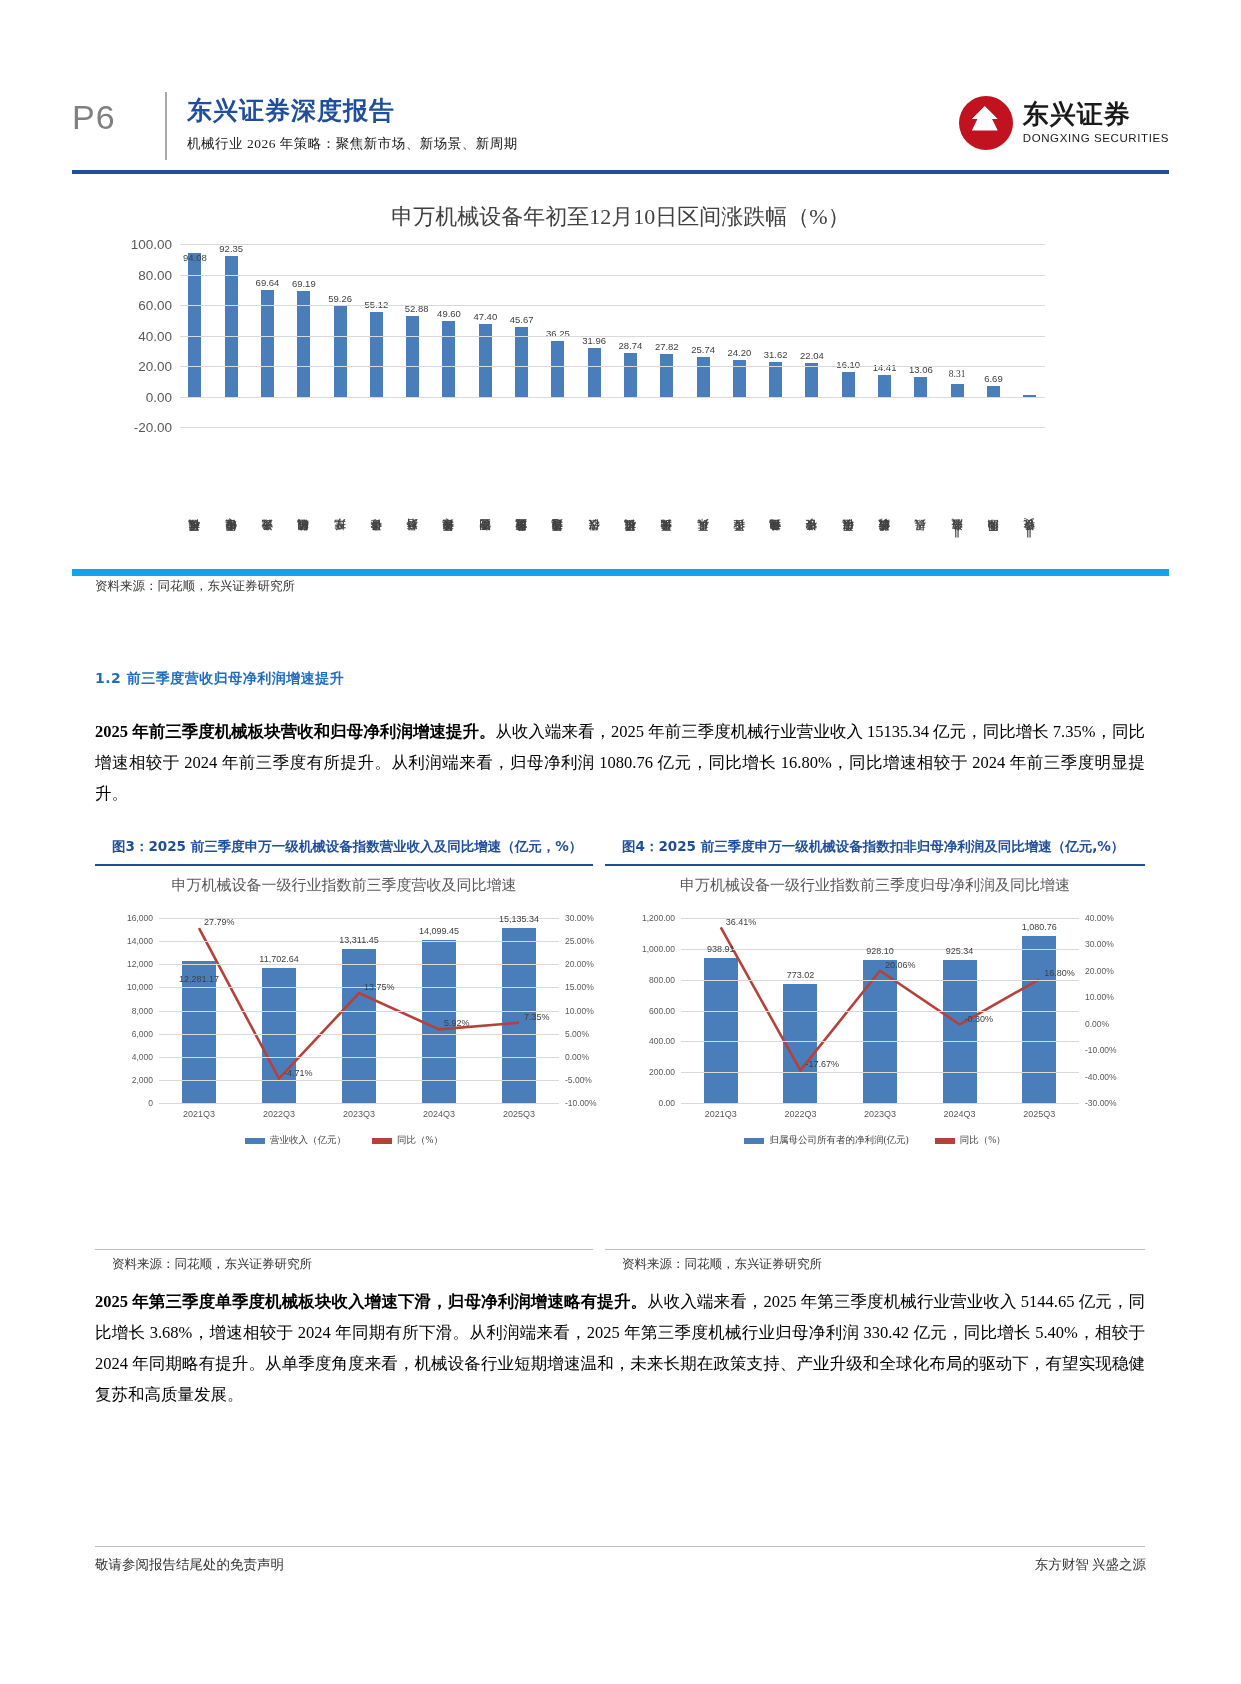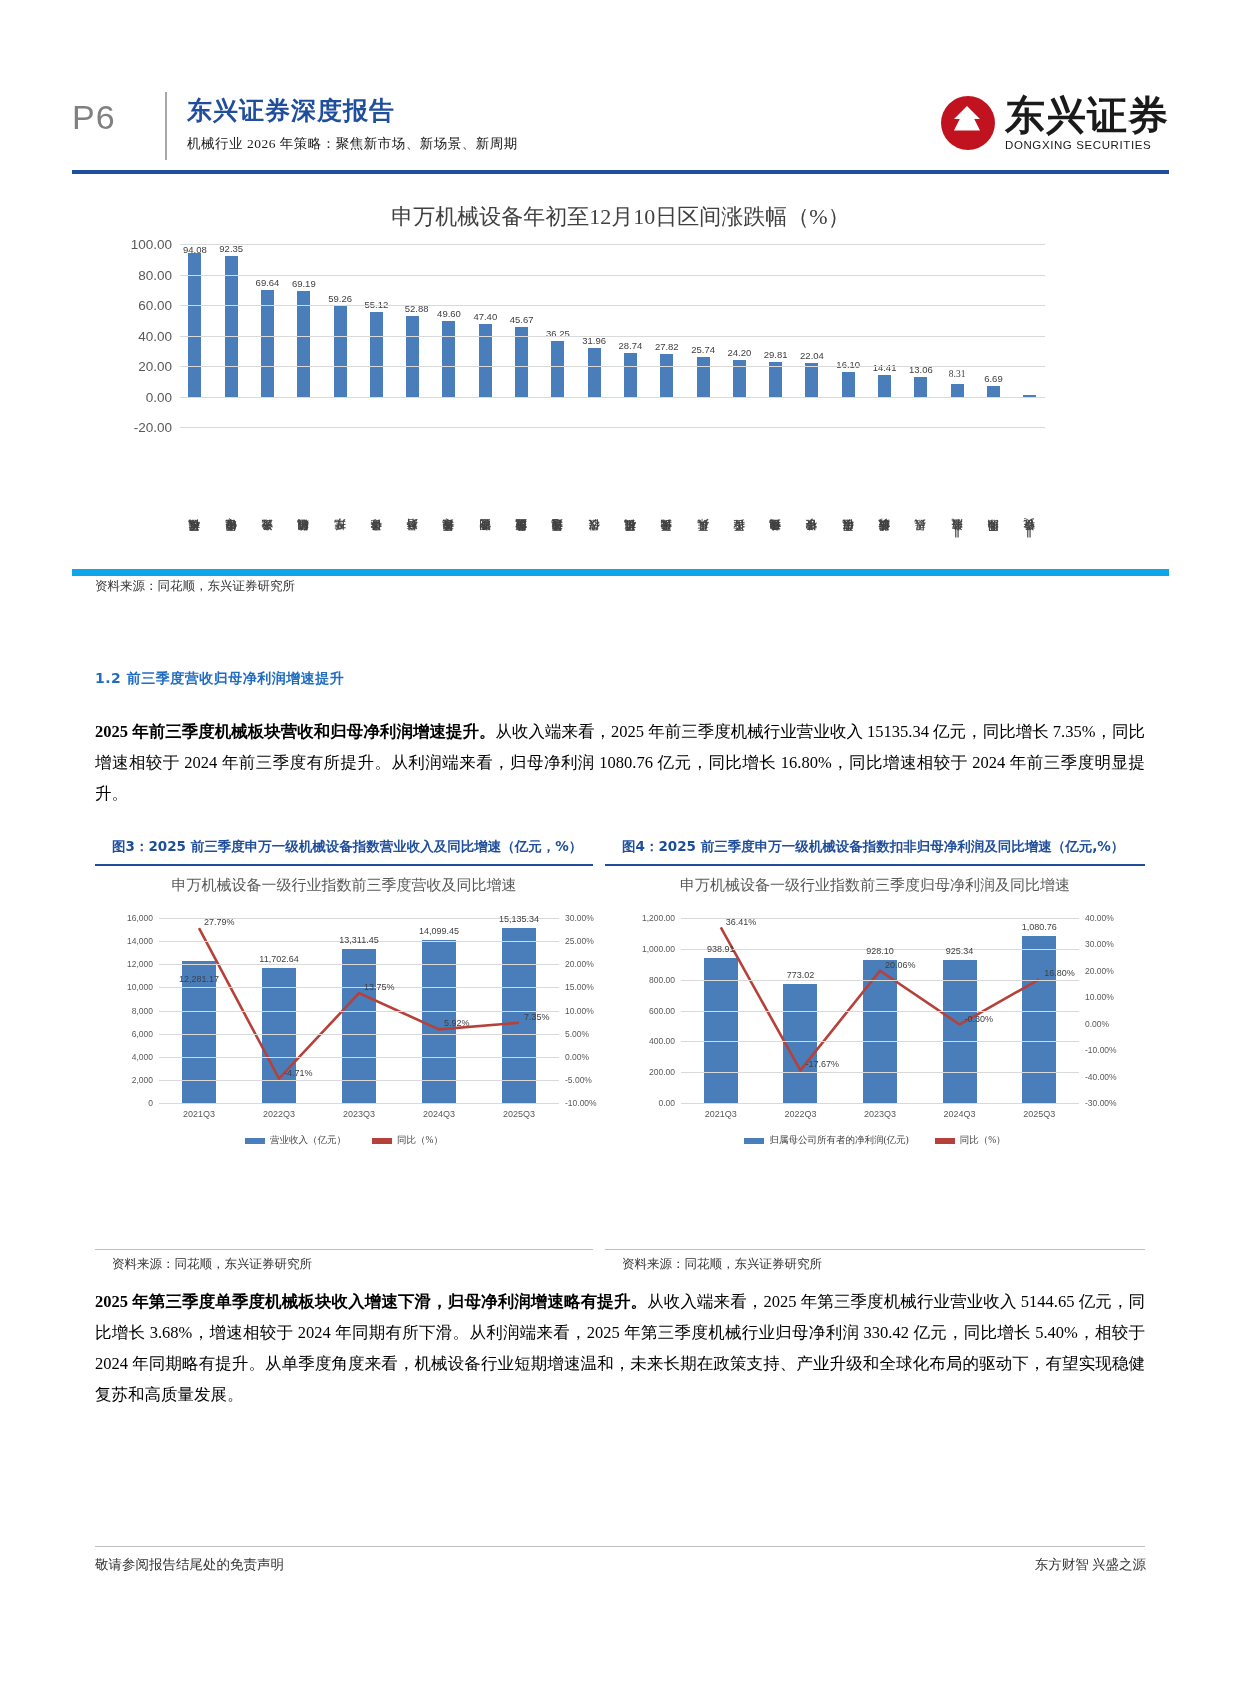--- a/index.html
+++ b/index.html
@@ -17,21 +17,21 @@
   .hdr-rule{position:absolute;left:93px;top:0;width:2px;height:68px;background:#a8a8a8;}
   .hdr-title{position:absolute;left:115px;top:2px;font-size:25px;font-weight:bold;
              color:#1f4e9c;font-family:"DejaVu Sans",sans-serif;letter-spacing:1px;}
   .hdr-sub{position:absolute;left:115px;top:43px;font-size:13.5px;color:#1a1a1a;
            font-family:"Liberation Serif",serif;letter-spacing:.5px;}
   .logo{position:absolute;right:0;top:0;height:62px;display:flex;align-items:center;gap:10px;}
   .logo-mark{width:54px;height:54px;border-radius:50%;background:#c1121f;position:relative;}
   .logo-mark:after{content:"";position:absolute;left:13px;top:10px;width:26px;height:34px;
     background:#fff;clip-path:polygon(50% 0%,100% 38%,78% 38%,100% 72%,0 72%,22% 38%,0 38%);}
   .logo-txt{display:flex;flex-direction:column;justify-content:center;}
-  .logo-cn{font-size:40px;font-weight:bold;color:#1a1a1a;font-family:Liberation Sans, sans-serif;letter-spacing:1px;line-height:1;}
+  .logo-cn{font-size:26px;font-weight:bold;color:#1a1a1a;font-family:Liberation Serif, serif;letter-spacing:1px;line-height:1;}
   .logo-en{font-size:11.5px;color:#1a1a1a;font-family:"Liberation Sans",sans-serif;letter-spacing:.6px;margin-top:4px;}
   .hdr-bar{position:absolute;left:72px;top:170px;width:1097px;height:4px;background:#1f4e9c;}
 
   
   .panel1{position:absolute;left:72px;top:186px;width:1097px;height:383px;
           border-bottom:7px solid #0ea5e9;}
   .c1-title{position:absolute;left:0;right:0;top:16px;text-align:center;
             font-size:22px;color:#404040;font-family:"Liberation Serif",serif;}
   .c1-plot{position:absolute;left:108px;top:58px;width:865px;height:183px;}
   .gl{position:absolute;left:0;width:100%;height:1px;background:#d9d9d9;}
@@ -109,21 +109,21 @@
     </div>
   </div>
   <div class="hdr-bar"></div>
 
   <div class="panel1">
     <div class="c1-title">申万机械设备年初至12月10日区间涨跌幅（%）</div>
     <div class="c1-plot" id="c1plot">
       <div class="bars" id="c1bars">
           <div class="bcol">
             <div class="bar" style="height: 143.472px; background: rgb(74, 126, 187); margin-bottom: 30.5px;"></div>
-            <div class="bval" style="bottom: 172px; text-align: center;">94.08</div>
+            <div class="bval" style="bottom: 164px; text-align: center;">94.08</div>
           </div>
           <div class="bcol">
             <div class="bar" style="height: 140.834px; background: rgb(74, 126, 187); margin-bottom: 30.5px;"></div>
             <div class="bval" style="bottom: 173.334px;">92.35</div>
           </div>
           <div class="bcol">
             <div class="bar" style="height: 106.201px; background: rgb(74, 126, 187); margin-bottom: 30.5px;"></div>
             <div class="bval" style="bottom: 138.701px;">69.64</div>
           </div>
           <div class="bcol">
@@ -173,21 +173,21 @@
           <div class="bcol">
             <div class="bar" style="height: 39.2535px; background: rgb(74, 126, 187); margin-bottom: 30.5px;"></div>
             <div class="bval" style="bottom: 71.7535px;">25.74</div>
           </div>
           <div class="bcol">
             <div class="bar" style="height: 36.905px; background: rgb(74, 126, 187); margin-bottom: 30.5px;"></div>
             <div class="bval" style="bottom: 69.405px;">24.20</div>
           </div>
           <div class="bcol">
             <div class="bar" style="height: 34.9378px; background: rgb(74, 126, 187); margin-bottom: 30.5px;"></div>
-            <div class="bval" style="bottom: 67.4377px;">29.81</div>
+            <div class="bval" style="bottom: 67.4377px;">31.62</div>
           </div>
           <div class="bcol">
             <div class="bar" style="height: 33.611px; background: rgb(74, 126, 187); margin-bottom: 30.5px;"></div>
             <div class="bval" style="bottom: 66.111px;">22.04</div>
           </div>
           <div class="bcol">
             <div class="bar" style="height: 24.5525px; background: rgb(74, 126, 187); margin-bottom: 30.5px;"></div>
             <div class="bval" style="bottom: 57.0525px;">16.10</div>
           </div>
           <div class="bcol">

